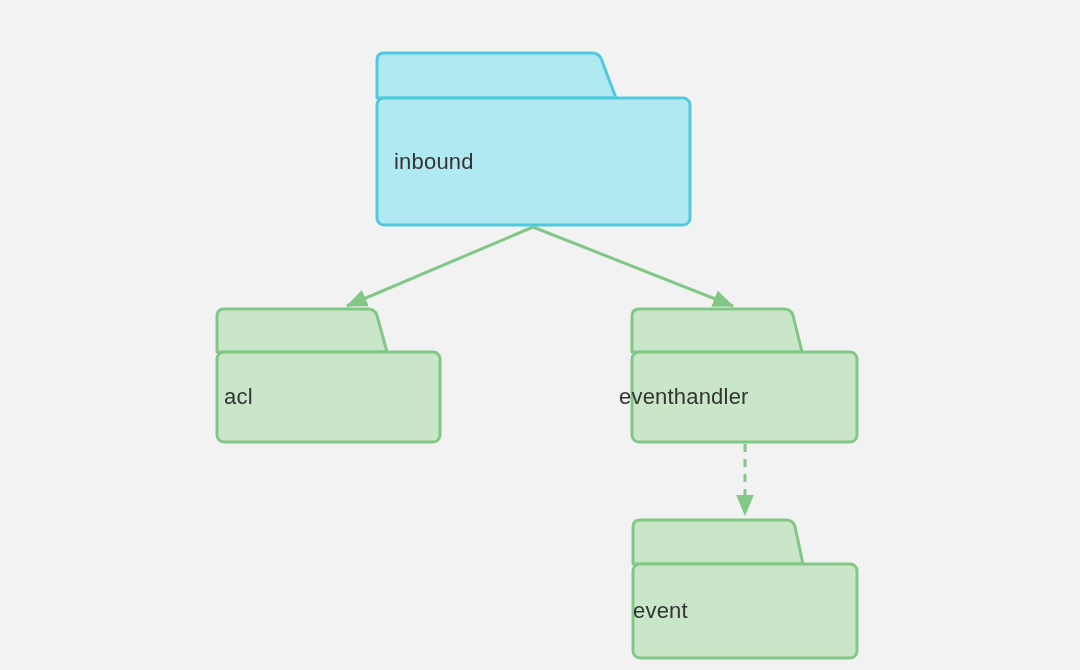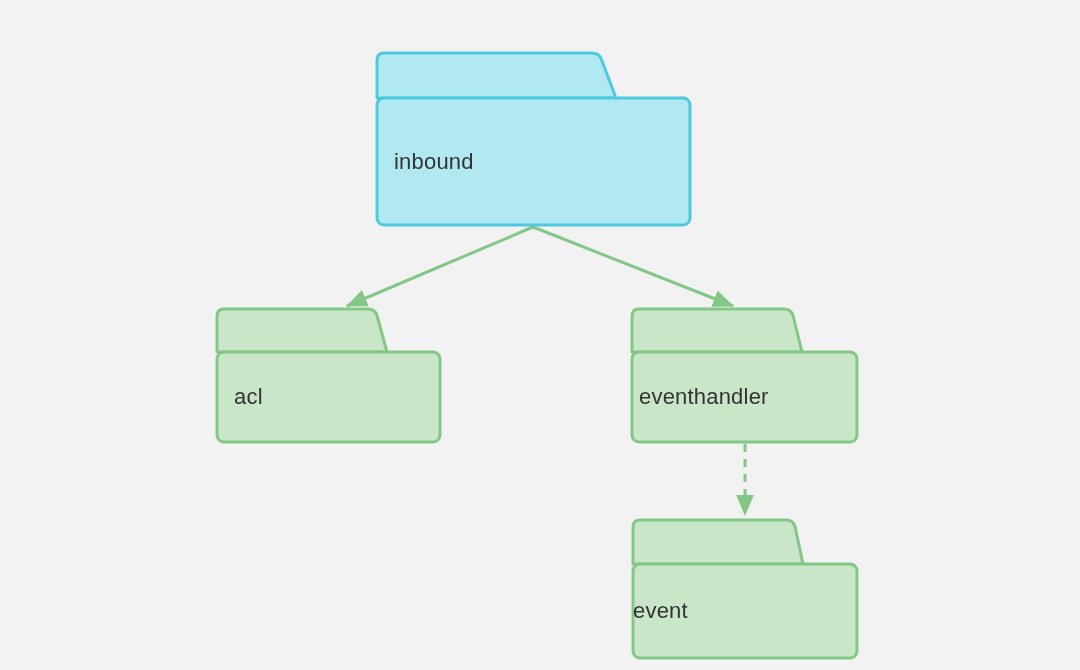--- a/index.html
+++ b/index.html
@@ -45,22 +45,22 @@
     position: absolute;
     display: flex;
     align-items: center;
     font-size: 22px;
     color: #333333;
     letter-spacing: 0.2px;
     pointer-events: none;
     white-space: nowrap;
   }
   .lbl-inbound      { left: 377px; top: 80px;  width: 296px; height: 127px; padding-left: 17px; }
-  .lbl-acl          { left: 222px; top: 334px; width: 204px; height: 90px;  padding-left: 12px; }
-  .lbl-eventhandler { left: 620px; top: 334px; width: 206px; height: 90px;  padding-left: 19px; }
+  .lbl-acl          { left: 212px; top: 334px; width: 204px; height: 90px;  padding-left: 12px; }
+  .lbl-eventhandler { left: 600px; top: 334px; width: 206px; height: 90px;  padding-left: 19px; }
   .lbl-event        { left: 633px; top: 546px; width: 207px; height: 94px;  }
 </style>
 </head>
 <body>
 
 <div class="canvas" style="--bg: #f2f2f2;">
 
   <svg width="1080" height="670" viewBox="0 0 1080 670">
     <defs>
       <marker id="arrowhead" viewBox="0 0 10 10" refX="9.5" refY="5" markerWidth="7" markerHeight="7" orient="auto">

